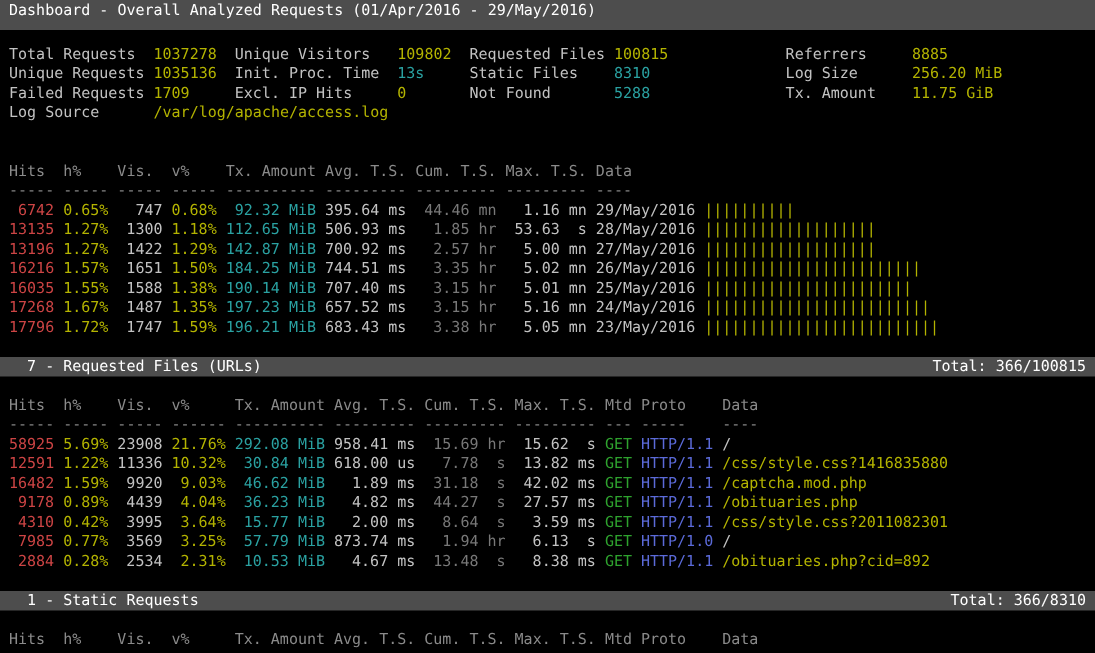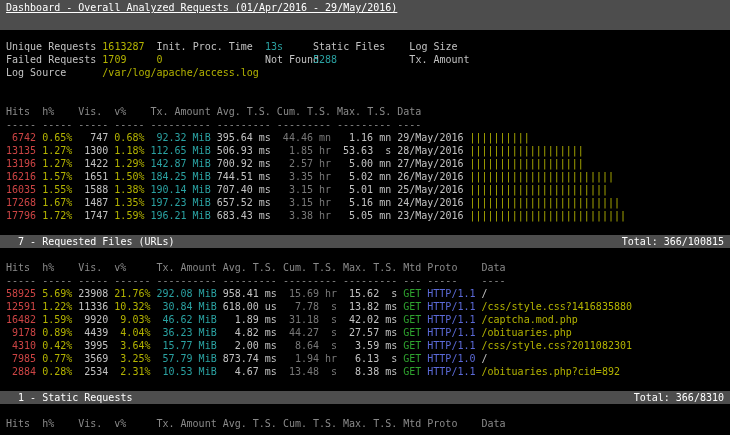--- a/index.html
+++ b/index.html
@@ -8,21 +8,21 @@
     background:#000000; color:#c2c2c2;
     font-family:"DejaVu Sans Mono", monospace;
     font-size:10px; line-height:13px;
   }
   .screen { width:730px; height:435px; overflow:hidden; }
   .topbar, .hbar {
     background:#4d4d4d; color:#ffffff;
     display:flex; justify-content:space-between;
     white-space:pre; width:100%;
   }
-  .topbar { height:30px; line-height:16px; padding:0 1ch; box-sizing:border-box;text-decoration:underline; }
+  .topbar { height:20px; line-height:16px; padding:0 1ch; box-sizing:border-box; }
   .hbar { height:13px; }
   .bl  { height:13px; }
   .blt { height:10px; }
   .sum-row {
     display:grid;
     grid-template-columns:16ch 9ch 18ch 8ch 16ch 19ch 14ch auto;
     padding-left:1ch; height:13px; white-space:pre;
   }
   .sum-label { color:#c2c2c2; }
   .trow { display:flex; flex-wrap:nowrap; padding-left:1ch; height:13px; white-space:pre; }
@@ -41,22 +41,23 @@
 </style>
 </head>
 <body>
 
 <div class="screen">
   <div class="topbar">
     <span>Dashboard - Overall Analyzed Requests (01/Apr/2016 - 29/May/2016)</span>
   </div>
   <div class="blt"></div>
   <div id="summary">
-      <div class="sum-row"><span class="sum-label">Unique Requests</span><span class="yellow">1613287</span><span class="sum-label">Init. Proc. Time</span><span class="cyan">13s</span><span class="sum-label">Static Files</span><span class="sum-label">Log Size</span></div>
-      <div class="sum-row"><span class="sum-label">Failed Requests</span><span class="yellow">1709</span><span class="yellow">0</span><span class="sum-label">Not Found</span><span class="cyan">5288</span><span class="sum-label">Tx. Amount</span></div>
+      <div class="sum-row"><span class="sum-label">Total Requests</span><span class="yellow">1037278</span><span class="sum-label">Unique Visitors</span><span class="yellow">109802</span><span class="sum-label">Requested Files</span><span class="yellow">100815</span><span class="sum-label">Referrers</span><span class="yellow">8885</span></div>
+      <div class="sum-row"><span class="sum-label">Unique Requests</span><span class="yellow">1035136</span><span class="sum-label">Init. Proc. Time</span><span class="cyan">13s</span><span class="sum-label">Static Files</span><span class="cyan">8310</span><span class="sum-label">Log Size</span><span class="yellow">256.20 MiB</span></div>
+      <div class="sum-row"><span class="sum-label">Failed Requests</span><span class="yellow">1709</span><span class="sum-label">Excl. IP Hits</span><span class="yellow">0</span><span class="sum-label">Not Found</span><span class="cyan">5288</span><span class="sum-label">Tx. Amount</span><span class="yellow">11.75 GiB</span></div>
       <div class="sum-row"><span class="sum-label">Log Source</span><span class="yellow">/var/log/apache/access.log</span></div>
     </div>
   <div class="bl"></div>
   <div id="panels">
       <div class="panel">
         <div class="bl"></div>
         <div class="trow"><span class="cell th" style="width: 5ch;">Hits</span><span class="cell th" style="width: 5ch;">h%</span><span class="cell th" style="width: 5ch;">Vis.</span><span class="cell th" style="width: 5ch;">v%</span><span class="cell th" style="width: 10ch;">Tx. Amount</span><span class="cell th" style="width: 9ch;">Avg. T.S.</span><span class="cell th" style="width: 9ch;">Cum. T.S.</span><span class="cell th" style="width: 9ch;">Max. T.S.</span><span class="cell th left grow">Data</span></div>
         <div class="trow"><span class="cell th" style="width: 5ch;">-----</span><span class="cell th" style="width: 5ch;">-----</span><span class="cell th" style="width: 5ch;">-----</span><span class="cell th" style="width: 5ch;">-----</span><span class="cell th" style="width: 10ch;">----------</span><span class="cell th" style="width: 9ch;">---------</span><span class="cell th" style="width: 9ch;">---------</span><span class="cell th" style="width: 9ch;">---------</span><span class="cell th left grow">----</span></div>
         <div class="trow"><span class="cell red" style="width: 5ch;">6742</span><span class="cell yellow" style="width: 5ch;">0.65%</span><span class="cell def" style="width: 5ch;">747</span><span class="cell yellow" style="width: 5ch;">0.68%</span><span class="cell cyan" style="width: 10ch;">92.32 MiB</span><span class="cell def" style="width: 9ch;">395.64 ms</span><span class="cell dim2" style="width: 9ch;">44.46 mn</span><span class="cell def" style="width: 9ch;">1.16 mn</span><span class="cell def left grow">29/May/2016<span class="bars">||||||||||</span></span></div>
         <div class="trow"><span class="cell red" style="width: 5ch;">13135</span><span class="cell yellow" style="width: 5ch;">1.27%</span><span class="cell def" style="width: 5ch;">1300</span><span class="cell yellow" style="width: 5ch;">1.18%</span><span class="cell cyan" style="width: 10ch;">112.65 MiB</span><span class="cell def" style="width: 9ch;">506.93 ms</span><span class="cell dim2" style="width: 9ch;">1.85 hr</span><span class="cell def" style="width: 9ch;">53.63  s</span><span class="cell def left grow">28/May/2016<span class="bars">|||||||||||||||||||</span></span></div>

